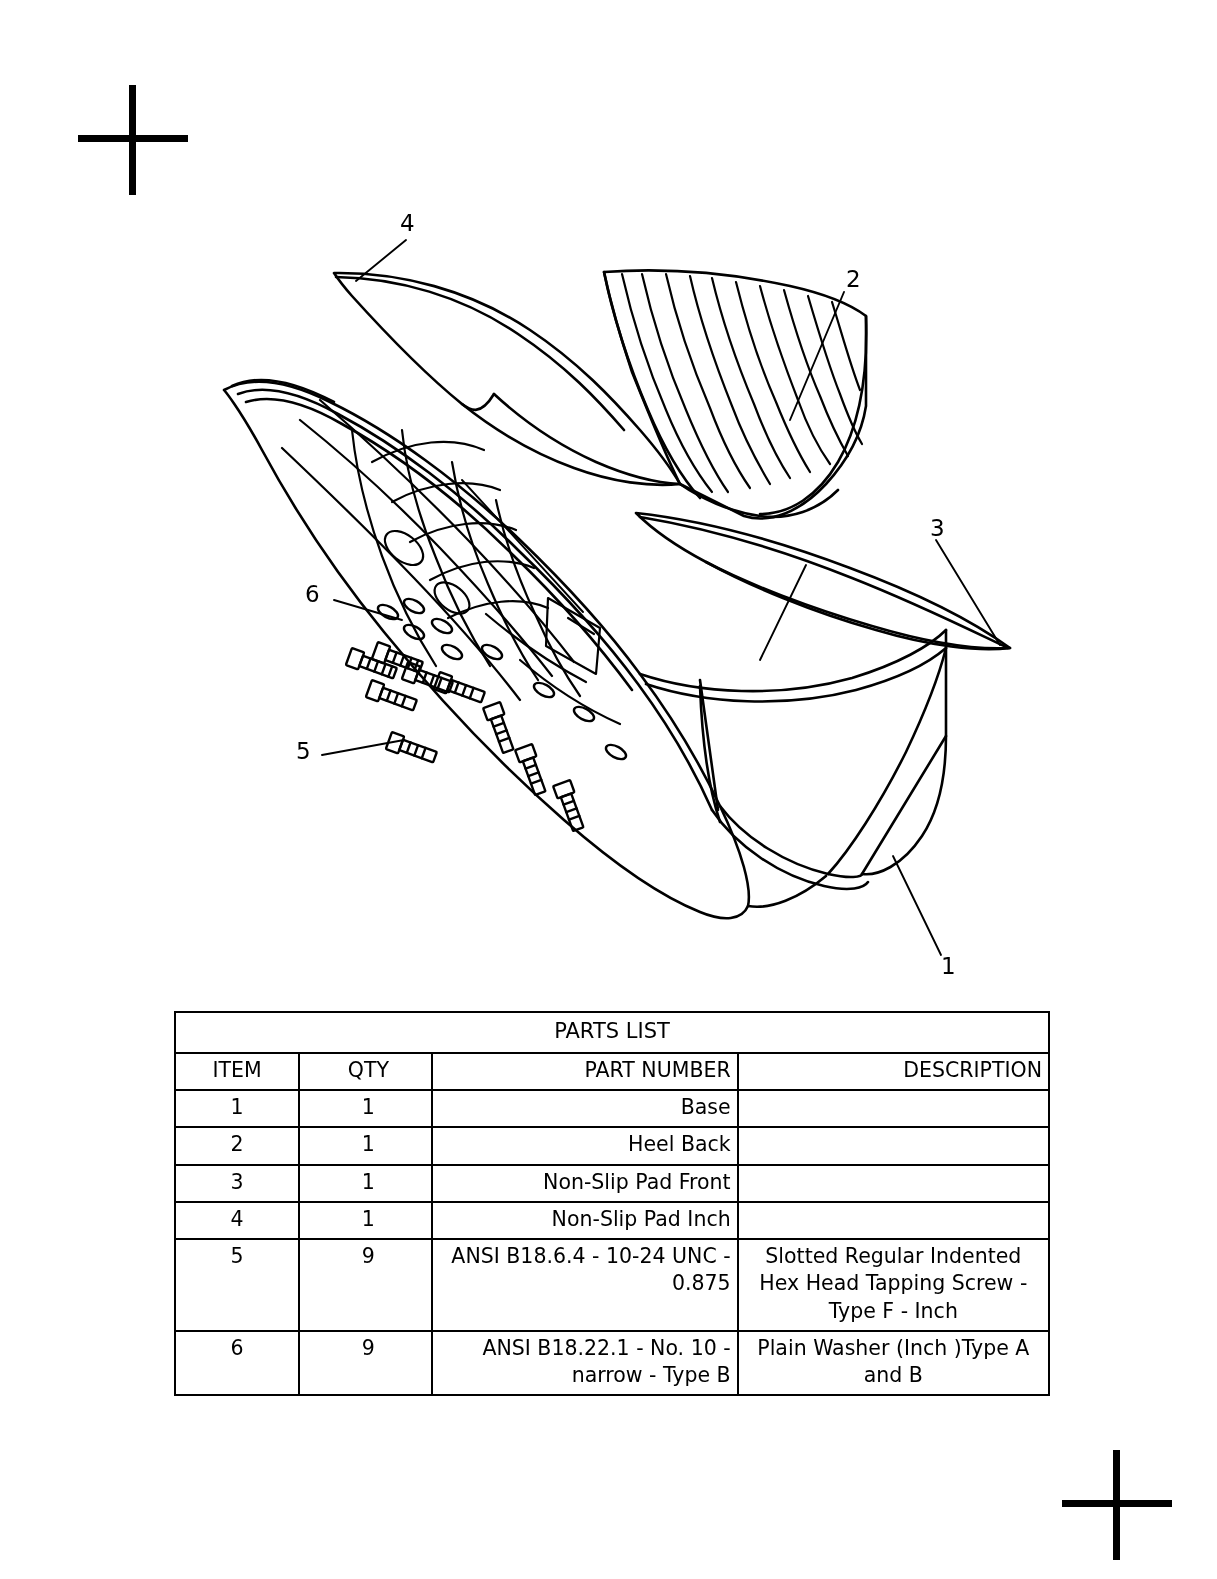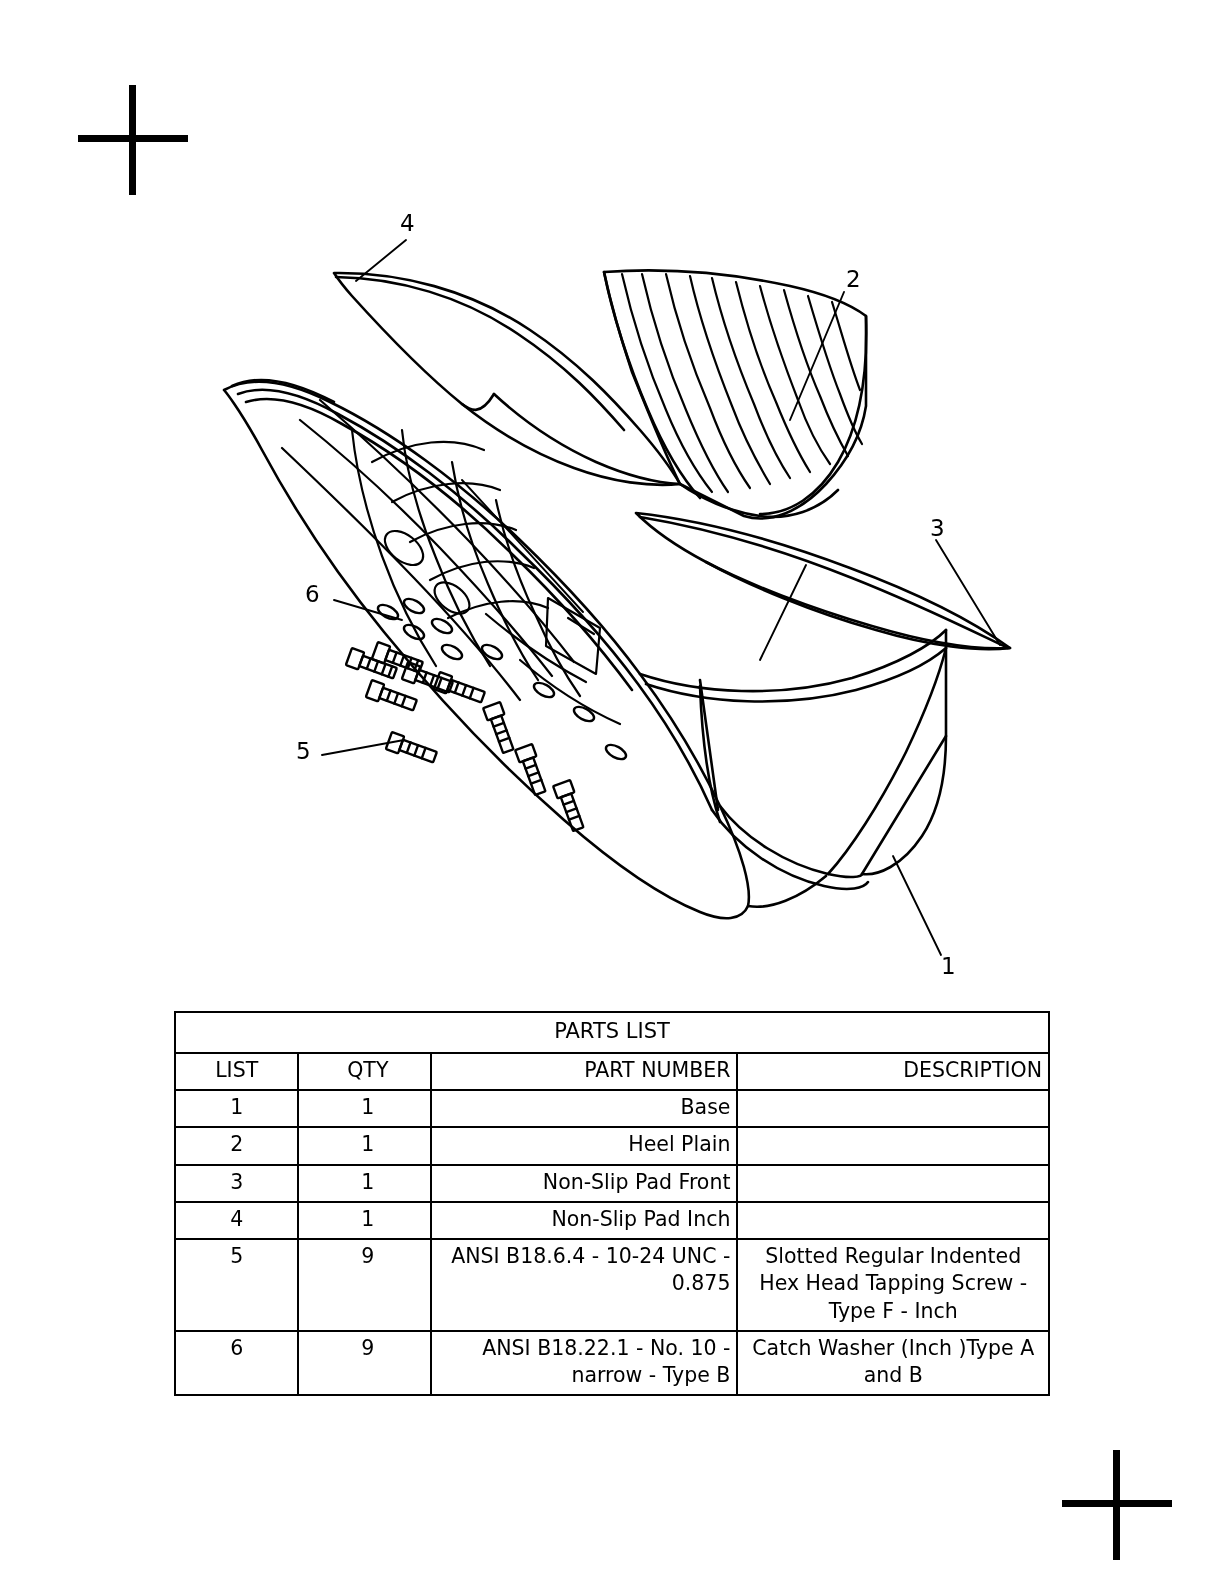--- a/index.html
+++ b/index.html
@@ -305,37 +305,37 @@
     <div class="balloon" style="left:296px; top:740px;">5</div>
     <div class="balloon" style="left:941px; top:955px;">1</div>
   </div>
 
   <table id="parts-list">
     <thead>
       <tr>
         <td class="title-cell" colspan="4">PARTS LIST</td>
       </tr>
       <tr>
-        <td class="c-item">LIST</td>
+        <td class="c-item">ITEM</td>
         <td class="c-qty">QTY</td>
         <td class="c-pn">PART NUMBER</td>
         <td class="c-desc">DESCRIPTION</td>
       </tr>
     </thead>
     <tbody>
       <tr>
         <td class="c-item">1</td>
         <td class="c-qty">1</td>
         <td class="c-pn">Base</td>
         <td class="c-desc"></td>
       </tr>
       <tr>
         <td class="c-item">2</td>
         <td class="c-qty">1</td>
-        <td class="c-pn">Heel Plain</td>
+        <td class="c-pn">Heel Back</td>
         <td class="c-desc"></td>
       </tr>
       <tr>
         <td class="c-item">3</td>
         <td class="c-qty">1</td>
         <td class="c-pn">Non-Slip Pad Front</td>
         <td class="c-desc"></td>
       </tr>
       <tr>
         <td class="c-item">4</td>
@@ -346,18 +346,18 @@
       <tr>
         <td class="c-item">5</td>
         <td class="c-qty">9</td>
         <td class="c-pn">ANSI B18.6.4 - 10-24 UNC - 0.875</td>
         <td class="c-desc">Slotted Regular Indented Hex Head Tapping Screw - Type F - Inch</td>
       </tr>
       <tr>
         <td class="c-item">6</td>
         <td class="c-qty">9</td>
         <td class="c-pn">ANSI B18.22.1 - No. 10 - narrow - Type B</td>
-        <td class="c-desc">Catch Washer (Inch )Type A and B</td>
+        <td class="c-desc">Plain Washer (Inch )Type A and B</td>
       </tr>
     </tbody>
   </table>
 
 </div>
 
 </body></html>

